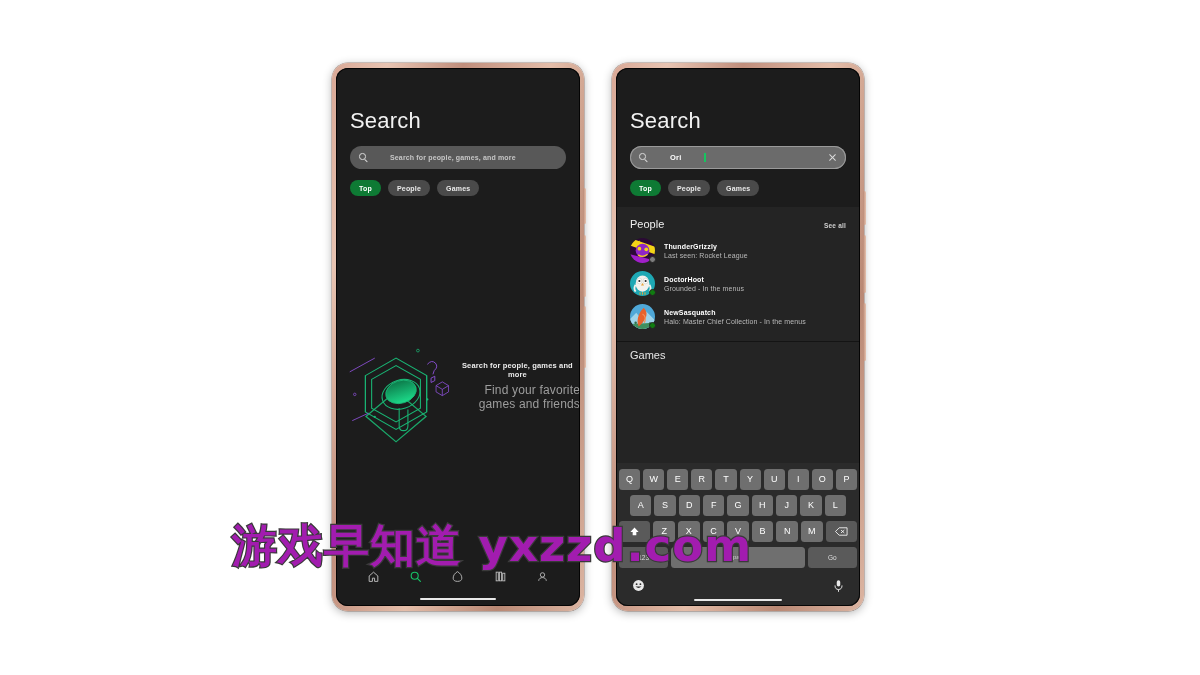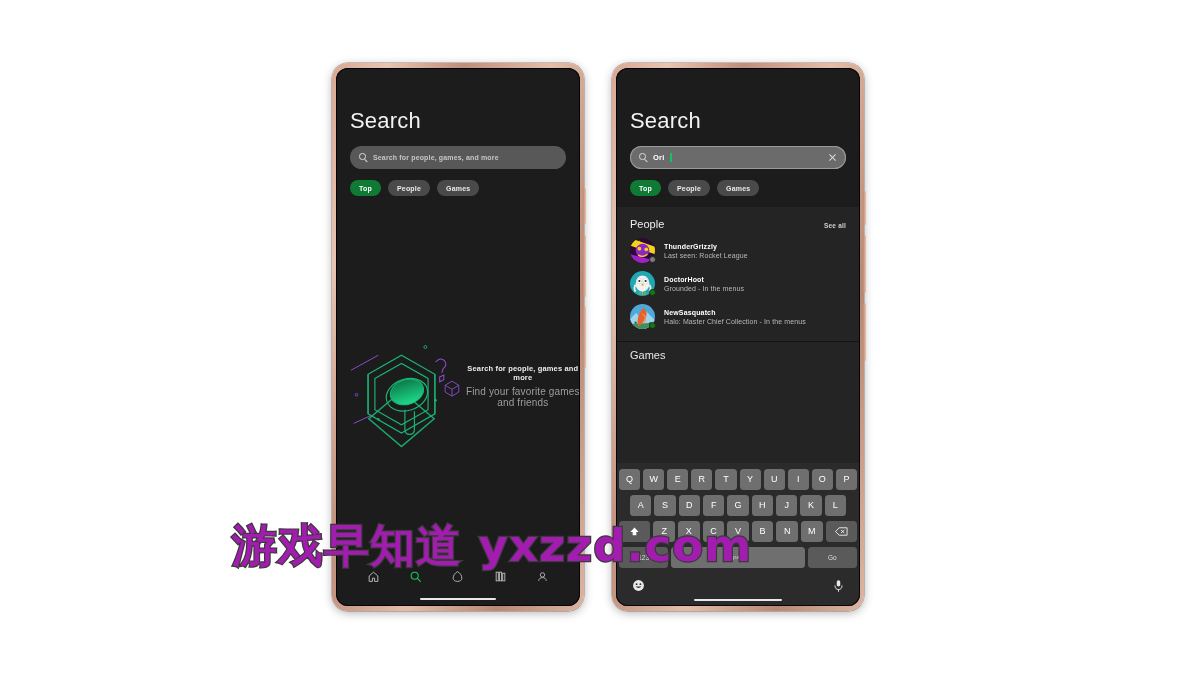--- a/index.html
+++ b/index.html
@@ -46,21 +46,21 @@
 
   
   .app { position:absolute; inset:0; background:#1c1c1c; display:flex; flex-direction:column; }
 
   .hdr { padding: 40px 14px 0 14px; }
   .title { font-size: 22px; font-weight: 400; color:#f2f2f2; letter-spacing:.2px; }
 
   .searchrow { padding: 12px 14px 0 14px; }
   .searchbar {
     height: 23px; border-radius: 12px; background:#585858;
-    display:flex; align-items:center; gap:5px; padding: 0 9px;
+    display:flex; align-items:center; gap:22px; padding: 0 9px;
   }
   .searchbar.active { background:#6b6b6b; box-shadow: inset 0 0 0 1px #9a9a9a; }
   .mag { width:9px; height:9px; position:relative; flex:0 0 auto; }
   .mag i {
     position:absolute; left:0; top:0; width:6.5px; height:6.5px;
     border:1.1px solid #d9d9d9; border-radius:50%;
   }
   .mag i::after {
     content:""; position:absolute; right:-3.2px; bottom:-2.6px;
     width:3.6px; height:1.1px; background:#d9d9d9; transform:rotate(45deg);
@@ -83,21 +83,21 @@
     display:flex; align-items:center; justify-content:center;
     font-size:7px; font-weight:700; color:#eaeaea; letter-spacing:.2px;
   }
   .chip.on { background:#0e7a34; color:#ffffff; }
 
   
   .empty { flex:1; display:flex; flex-direction:row; align-items:center; }
   .illu { margin-top: 22px; width: 190px; height: 170px; }
   .emptytxt { margin-top: 14px; text-align:center; }
   .et1 { font-size:7.5px; font-weight:700; color:#ececec; letter-spacing:.15px; }
-  .et2 { font-size:10px; font-weight:400; color:#9d9d9d; margin-top:4px; letter-spacing:.15px; }
+  .et2 { font-size:12px; font-weight:400; color:#9d9d9d; margin-top:4px; letter-spacing:.15px;text-align:right; }
 
   .navbar {
     height:36px; display:flex; align-items:center; justify-content:space-around;
     padding: 0 16px 6px 16px;
   }
   .navicon { width:13px; height:13px; opacity:.85; }
   .navicon.on { opacity:1; }
   .homeind {
     width:76px; height:2.5px; border-radius:2px; background:#e8e8e8;
     margin: 0 auto 6px auto;

